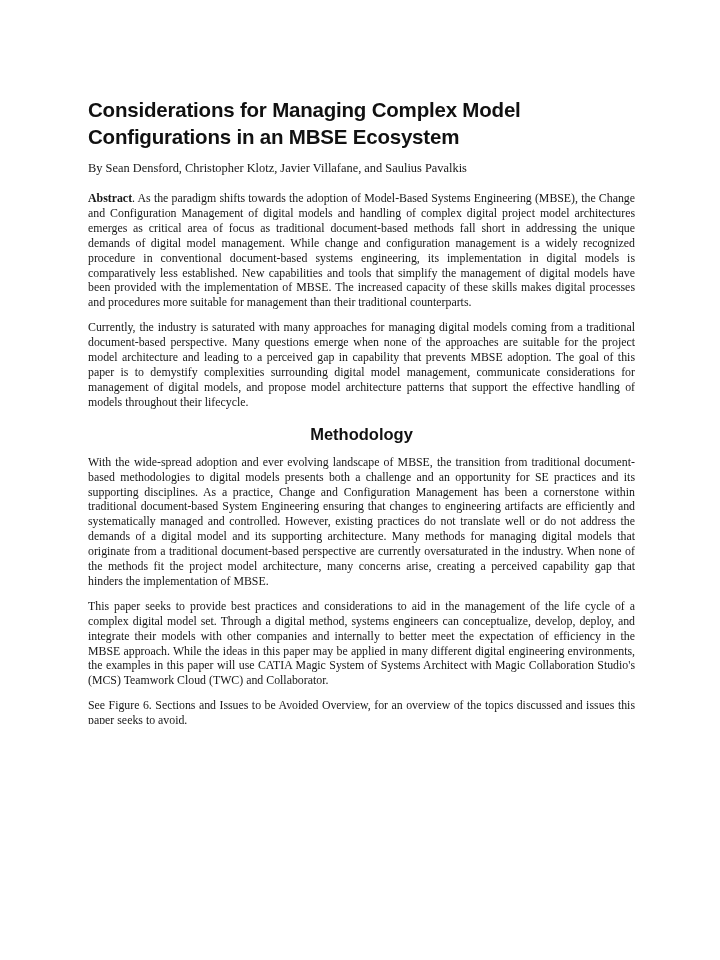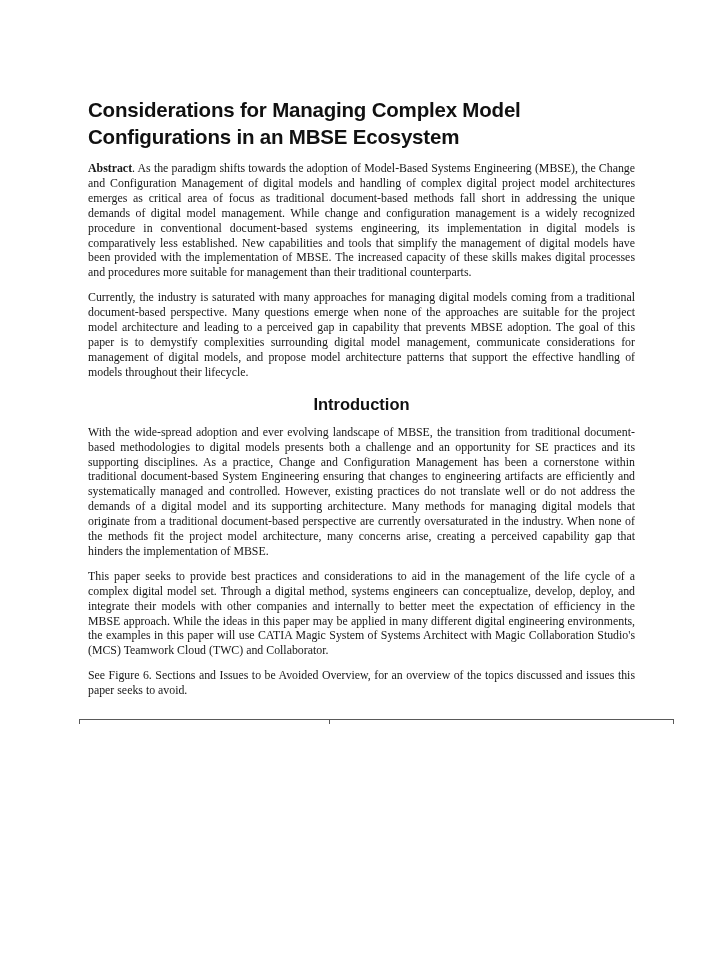--- a/index.html
+++ b/index.html
@@ -100,26 +100,27 @@
   }
 </style>
 </head>
 <body>
 
 <div class="page">
   <div class="content">
 
     <h1 class="doc-title">Considerations for Managing Complex Model Configurations in an MBSE Ecosystem</h1>
 
+    <div class="byline">By Sean Densford, Christopher Klotz, Javier Villafane,  and Saulius Pavalkis</div>
 
     <p class="body-para"><span class="abstract-label">Abstract</span><span>. As the paradigm shifts towards the adoption of Model-Based Systems Engineering (MBSE), the Change and Configuration Management of digital models and handling of complex digital project model architectures emerges as critical area of focus as traditional document-based methods fall short in addressing the unique demands of digital model management. While change and configuration management is a widely recognized procedure in conventional document-based systems engineering, its implementation in digital models is comparatively less established. New capabilities and tools that simplify the management of digital models have been provided with the implementation of MBSE. The increased capacity of these skills makes digital processes and procedures more suitable for management than their traditional counterparts.</span></p>
 
     <p class="body-para">Currently, the industry is saturated with many approaches for managing digital models coming from a traditional document-based perspective. Many questions emerge when none of the approaches are suitable for the project model architecture and leading to a perceived gap in capability that prevents MBSE adoption. The goal of this paper is to demystify complexities surrounding digital model management, communicate considerations for management of digital models, and propose model architecture patterns that support the effective handling of models throughout their lifecycle.</p>
 
-    <h2 class="section-heading">Introduction</h2>
+    <h2 class="section-heading">Methodology</h2>
 
     <p class="body-para">With the wide-spread adoption and ever evolving landscape of MBSE, the transition from traditional document-based methodologies to digital models presents both a challenge and an opportunity for SE practices and its supporting disciplines. As a practice, Change and Configuration Management has been a cornerstone within traditional document-based System Engineering ensuring that changes to engineering artifacts are efficiently and systematically managed and controlled. However, existing practices do not translate well or do not address the demands of a digital model and its supporting architecture. Many methods for managing digital models that originate from a traditional document-based perspective are currently oversaturated in the industry. When none of the methods fit the project model architecture, many concerns arise, creating a perceived capability gap that hinders the implementation of MBSE.</p>
 
     <p class="body-para">This paper seeks to provide best practices and considerations to aid in the management of the life cycle of a complex digital model set. Through a digital method, systems engineers can conceptualize, develop, deploy, and integrate their models with other companies and internally to better meet the expectation of efficiency in the MBSE approach. While the ideas in this paper may be applied in many different digital engineering environments, the examples in this paper will use CATIA Magic System of Systems Architect with Magic Collaboration Studio's (MCS) Teamwork Cloud (TWC) and Collaborator.</p>
 
     <p class="body-para fig-ref">See Figure 6. Sections and Issues to be Avoided Overview, for an overview of the topics discussed and issues this paper seeks to avoid.</p>
 
     <table class="sections-table">
       <tbody>
         <tr class="header-row">

